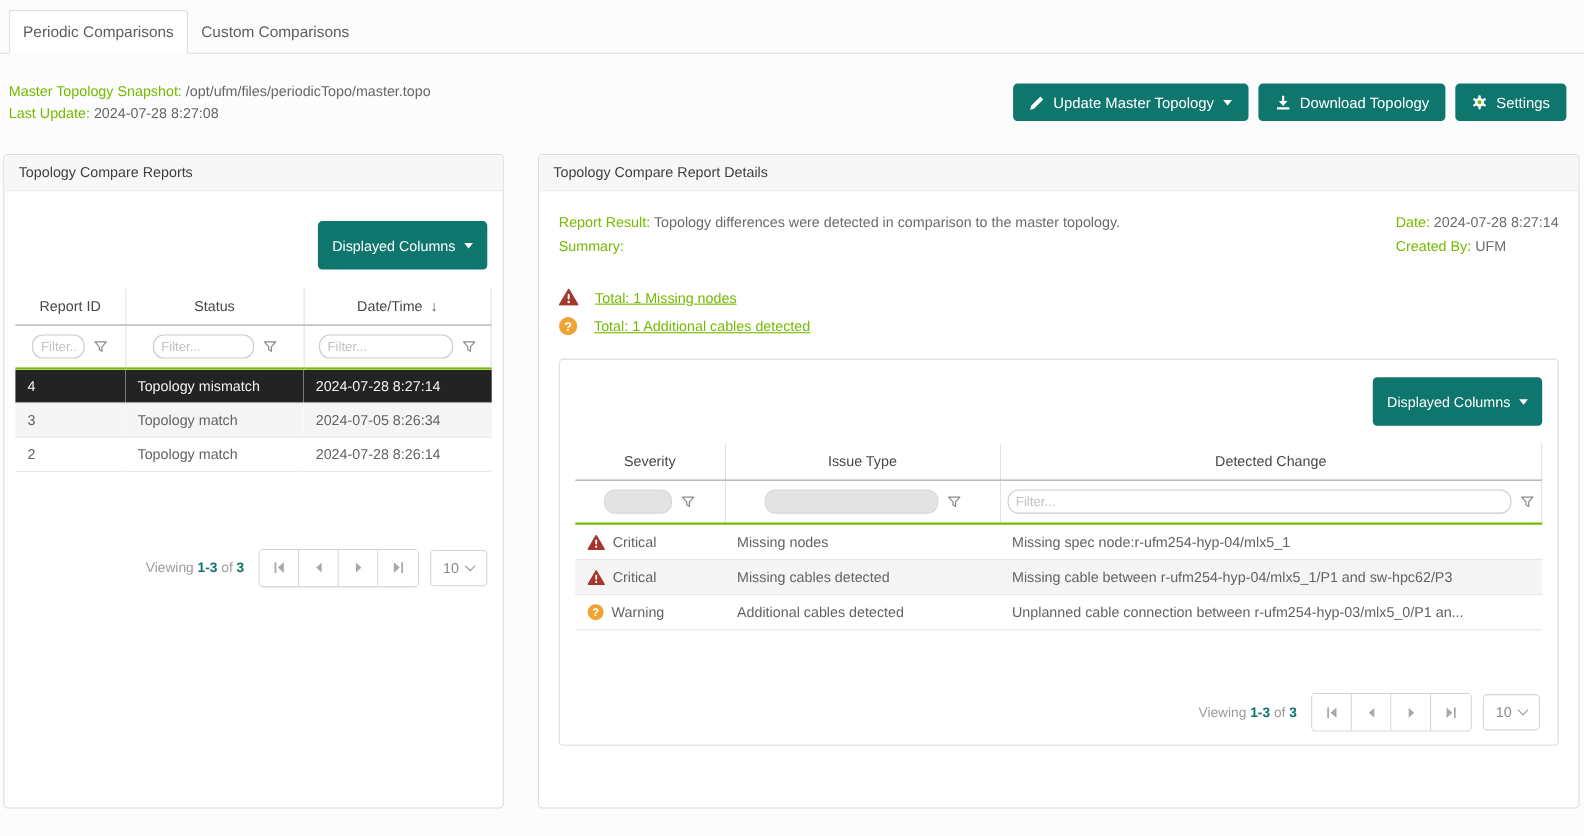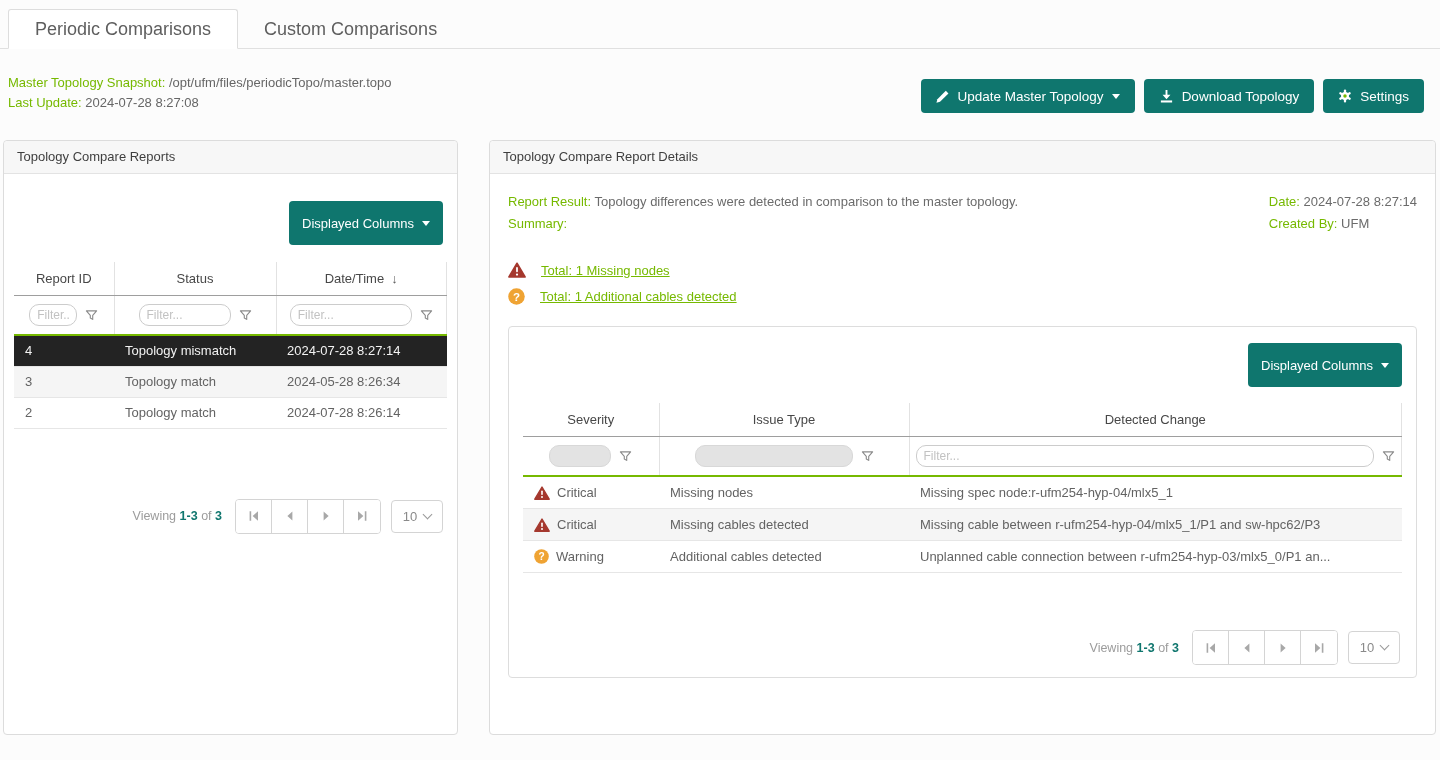--- a/index.html
+++ b/index.html
@@ -2,26 +2,26 @@
 <html><head>
 <meta charset="utf-8">
 <style>
   * { margin:0; padding:0; box-sizing:border-box; }
   html,body { width:1440px; height:760px; overflow:hidden; background:#fcfcfc;
     font-family:"Liberation Sans","DejaVu Sans",sans-serif; color:#5c5c5c; }
 
   
   .tabbar { display:flex; align-items:flex-end; padding-left:8px; margin-top:10px;
     border-bottom:1px solid #e0e0e0; height:39px; }
-  .tab { padding:0 26px; line-height:38px; font-size:18px; color:#5e5e5e; cursor:pointer; }
+  .tab { padding:0 12px; line-height:38px; font-size:14px; color:#5e5e5e; cursor:pointer; }
   .tab.active { background:#fff; border:1px solid #ddd; border-bottom:1px solid #fff;
     border-radius:3px 3px 0 0; margin-bottom:-1px; }
 
   
-  .topbar { display:flex; justify-content:space-between; align-items:flex-end;
+  .topbar { display:flex; justify-content:space-between; align-items:center;
     padding:24px 16px 0 8px;gap:20px; }
   .snapline { font-size:13px; line-height:20px; color:#666; }
   .green-label { color:#76b900; }
   .btn-row { display:flex; gap:9px; }
   .btn { background:#0f766e; color:#fff; border:none; border-radius:4px; height:34px;
     padding:0 15px; font-size:13.5px; display:inline-flex; align-items:center; gap:8px;
     font-family:inherit; cursor:pointer; }
   .caret { width:0; height:0; border-left:4px solid transparent; border-right:4px solid transparent;
     border-top:5px solid #fff; display:inline-block; }
 
@@ -190,21 +190,21 @@
         </thead>
         <tbody class="rows">
           <tr class="selected">
             <td>4</td>
             <td>Topology mismatch</td>
             <td>2024-07-28 8:27:14</td>
           </tr>
           <tr class="striped">
             <td>3</td>
             <td>Topology match</td>
-            <td>2024-05-28 8:26:34</td>
+            <td>2024-07-05 8:26:34</td>
           </tr>
           <tr>
             <td>2</td>
             <td>Topology match</td>
             <td>2024-07-28 8:26:14</td>
           </tr>
         </tbody>
       </table>
 
       <div class="pagination">

